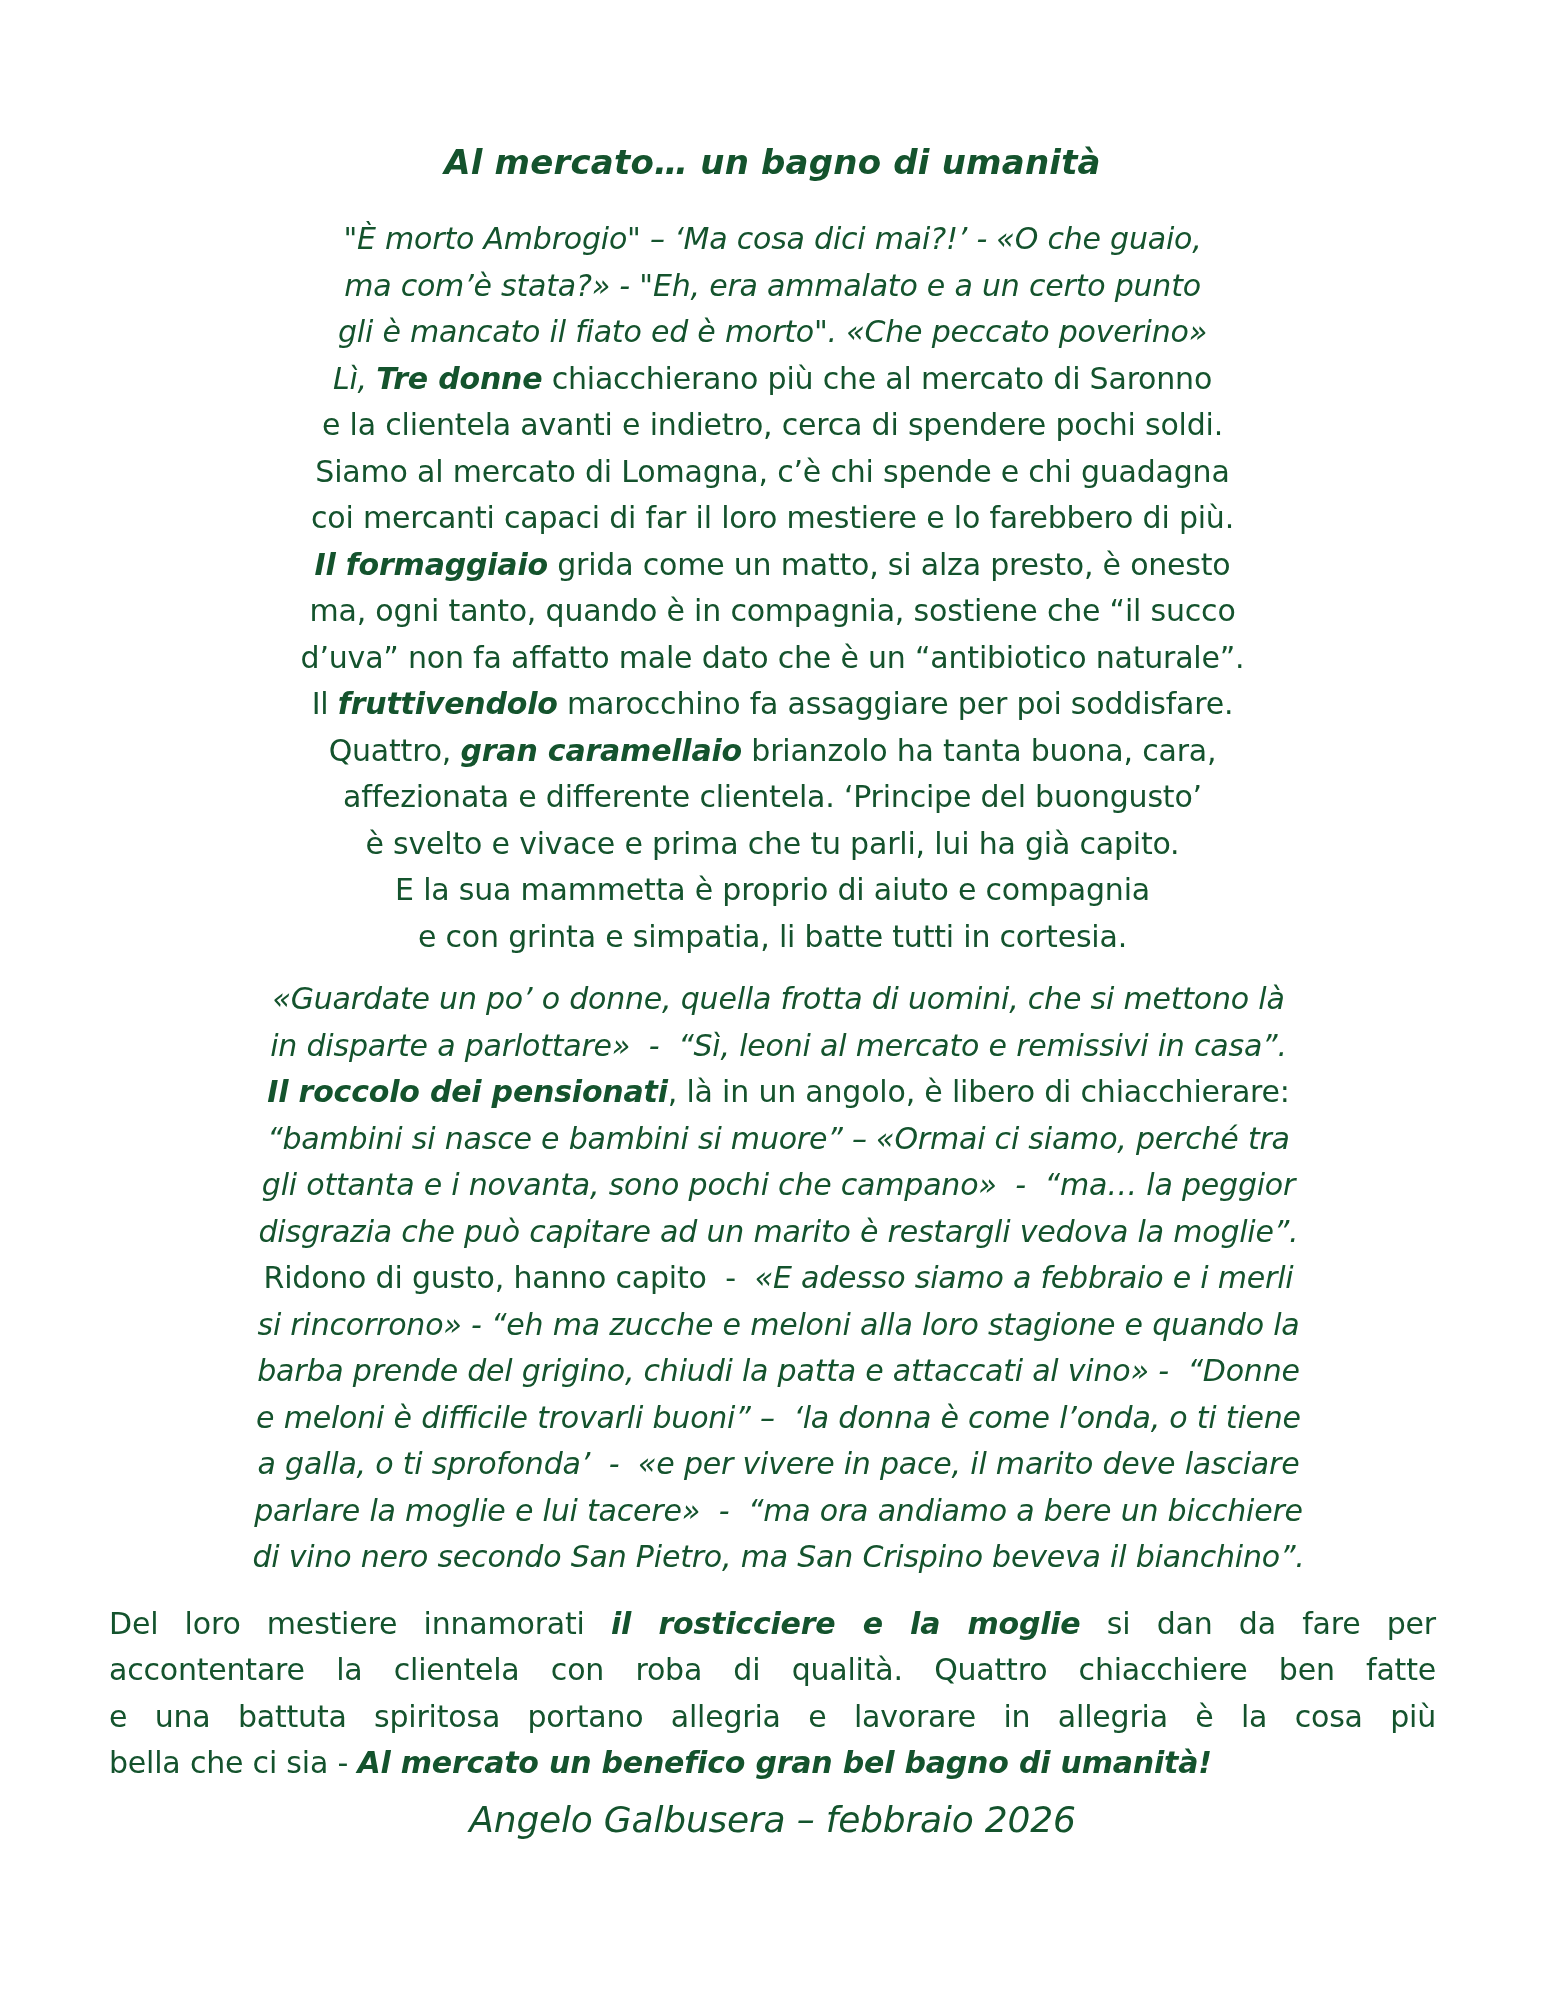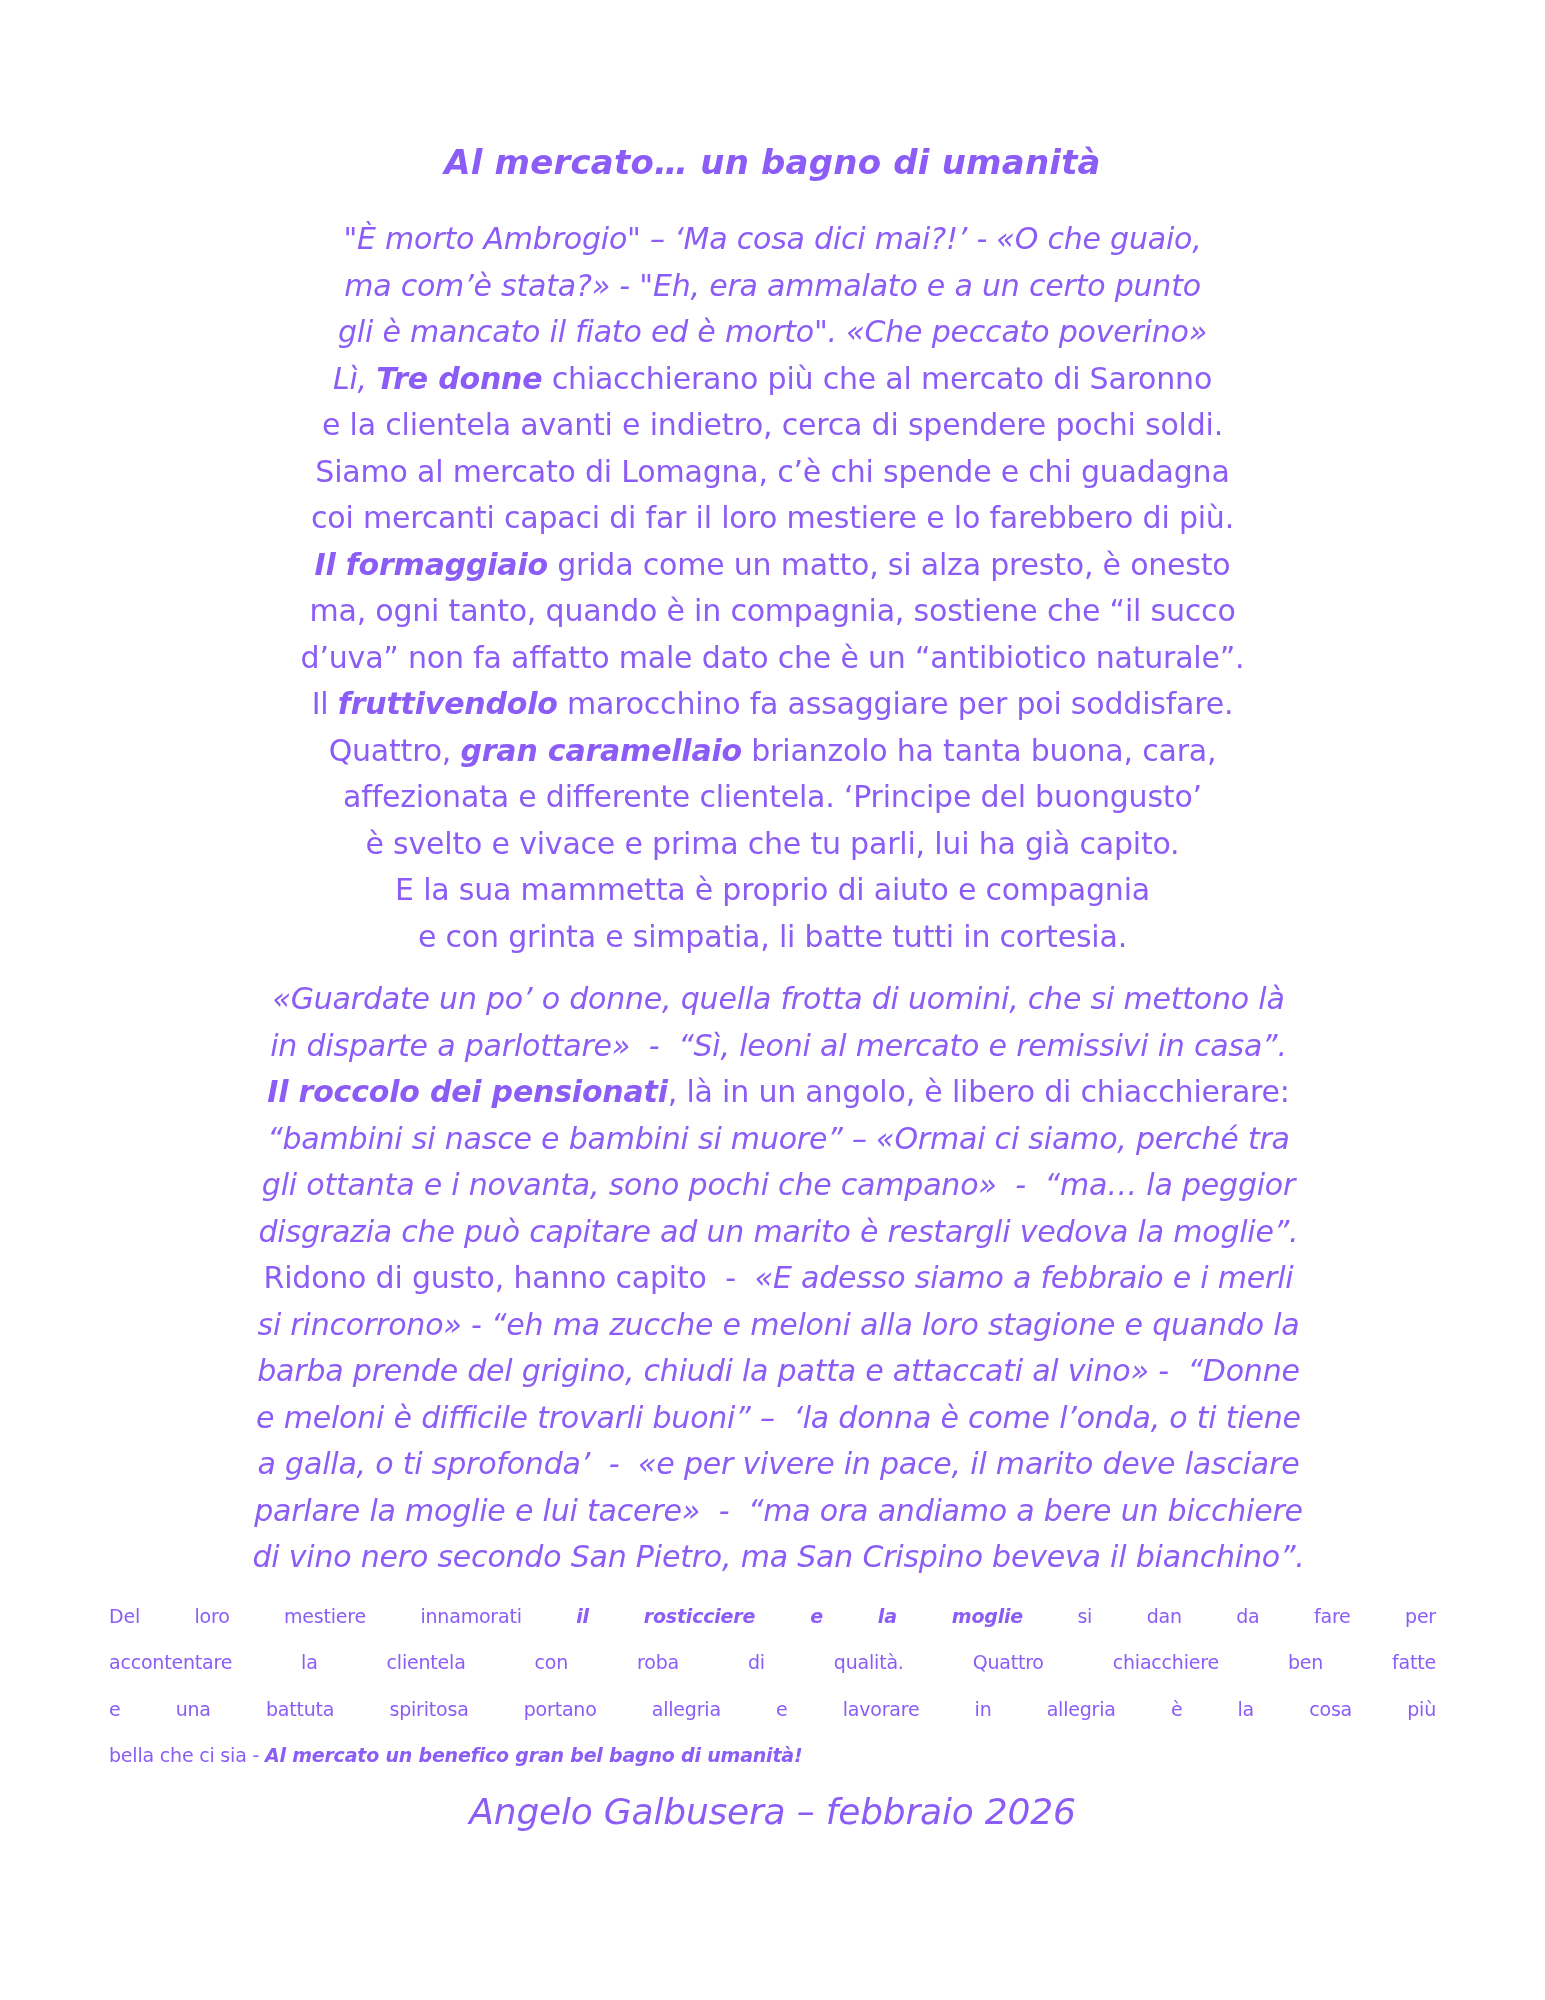--- a/index.html
+++ b/index.html
@@ -7,44 +7,44 @@
     padding: 0;
     background: #ffffff;
   }
   .page {
     position: relative;
     width: 1545px;
     height: 2000px;
     background: #ffffff;
     overflow: hidden;
     font-family: "DejaVu Sans", "Liberation Sans", sans-serif;
-    color: #8b5cf6;
+    color: #14532d;
   }
   .title {
     margin: 0;
     padding-top: 138px;
     text-align: center;
     font-size: 34px;
     line-height: 48px;
     font-weight: bold;
     font-style: italic;
     letter-spacing: 0.2px;
   }
   .stanza {
     font-size: 30px;
     line-height: 46.5px;
     text-align: center;
     letter-spacing: -0.2px;
   }
   .stanza[data-name="stanza-1"] { margin-top: 30px; }
   .stanza[data-name="stanza-2"] { margin-top: 16px; padding-left: 12px; }
   .closing {
-    margin: 12px auto 0;
+    margin: 20px auto 0;
     width: 1327px;
-    font-size: 19px;
+    font-size: 30px;
     line-height: 46.5px;
     letter-spacing: -0.2px;
   }
   .line { white-space: pre-wrap; }
   .closing .line {
     white-space: normal;
     text-align: justify;
     text-align-last: justify;
   }
   .closing .line.last { text-align-last: left; }

